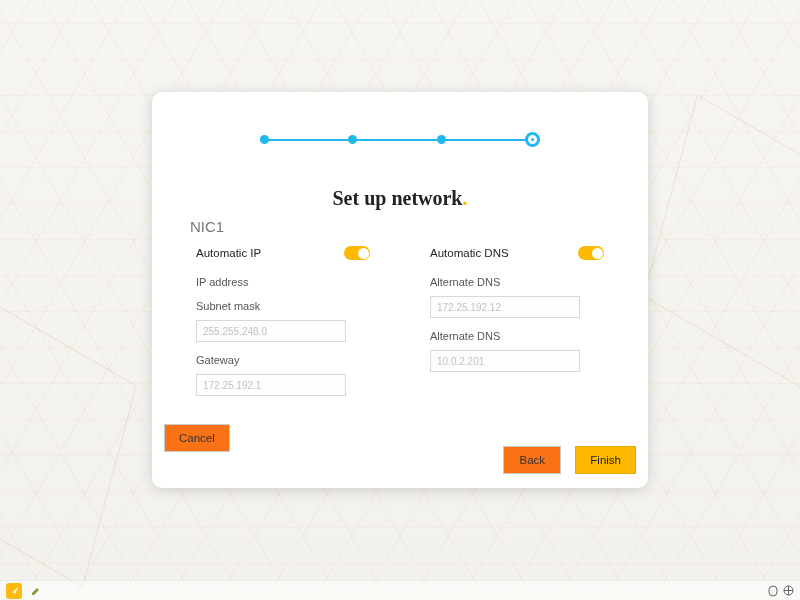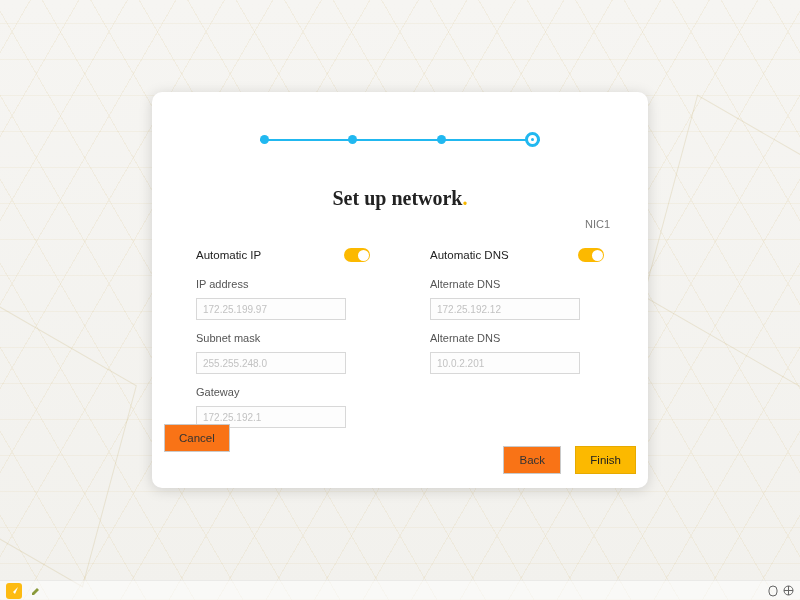--- a/index.html
+++ b/index.html
@@ -30,23 +30,23 @@
 
   
   .stepper { position: relative; display: flex; align-items: center; justify-content: space-between; width: 280px; margin: 0 auto 40px auto; }
   .step { width: 9px; height: 9px; border-radius: 50%; background: #21b8f0; position: relative; z-index: 2; }
   .step.active { width: 15px; height: 15px; background: #fff; border: 3px solid #21b8f0; }
   .step.active::after { content:""; position:absolute; inset:3px; border-radius:50%; background:#21b8f0; }
   .bar { position: absolute; top: 50%; height: 2px; background: #21b8f0; transform: translateY(-50%); z-index:1; width: 100%;}
 
   h1 { text-align:center; font-family: Georgia, "Times New Roman", serif; font-weight: 700; font-size: 20px; color:#222; }
   h1 .dot { color:#f7b800; }
-  .subtitle { text-align:right; font-size:11px; color:#777; margin-top:8px; margin-bottom:18px; }
+  .subtitle { text-align:left; font-size:15px; color:#777; margin-top:8px; }
 
-  .cols { display:flex; gap: 60px; padding: 0 6px; }
+  .cols { display:flex; gap: 60px; padding: 0 6px; margin-top: 11px; }
   .col { flex:1; display:flex; flex-direction:column; gap:8px; }
 
   .toggle-row { display:flex; align-items:center; justify-content:space-between; font-size: 11.5px; color:#222; margin-bottom:4px;}
   .toggle { width:26px; height:14px; background:#fcb900; border-radius:8px; position:relative; cursor:pointer;}
   .toggle::after { content:""; position:absolute; right:1.5px; top:1.5px; width:11px; height:11px; border-radius:50%; background:#fff;}
 
   .label { font-size: 11px; color:#555; margin-top:4px; }
   .input { width: 100%; max-width:150px; height: 22px; border:1px solid #d8d8d8; font-size:10px; color:#aaa; padding:0 6px; background:#fff;}
   .input:disabled { background:#fdfdfd; color:#c2c2c2; }
 
@@ -85,21 +85,20 @@
   </h1>
   <div class="subtitle">NIC1</div>
 
   <div class="cols">
     <div class="col">
       <div class="toggle-row">
         <span>Automatic IP</span>
         <div class="toggle"></div>
       </div>
       <div class="label">IP address</div>
-      <input class="input" disabled="" value="172.25.199.97" style="">
       <div class="label">Subnet mask</div>
       <input class="input" disabled="" value="255.255.248.0" style="">
       <div class="label">Gateway</div>
       <input class="input" disabled="" value="172.25.192.1" style="">
     </div>
 
     <div class="col">
       <div class="toggle-row">
         <span>Automatic DNS</span>
         <div class="toggle"></div>

